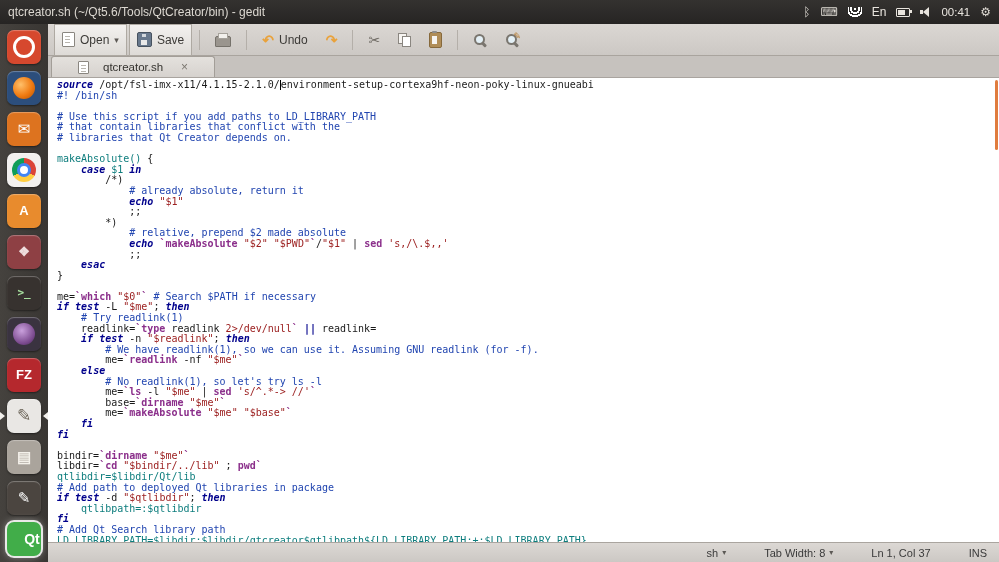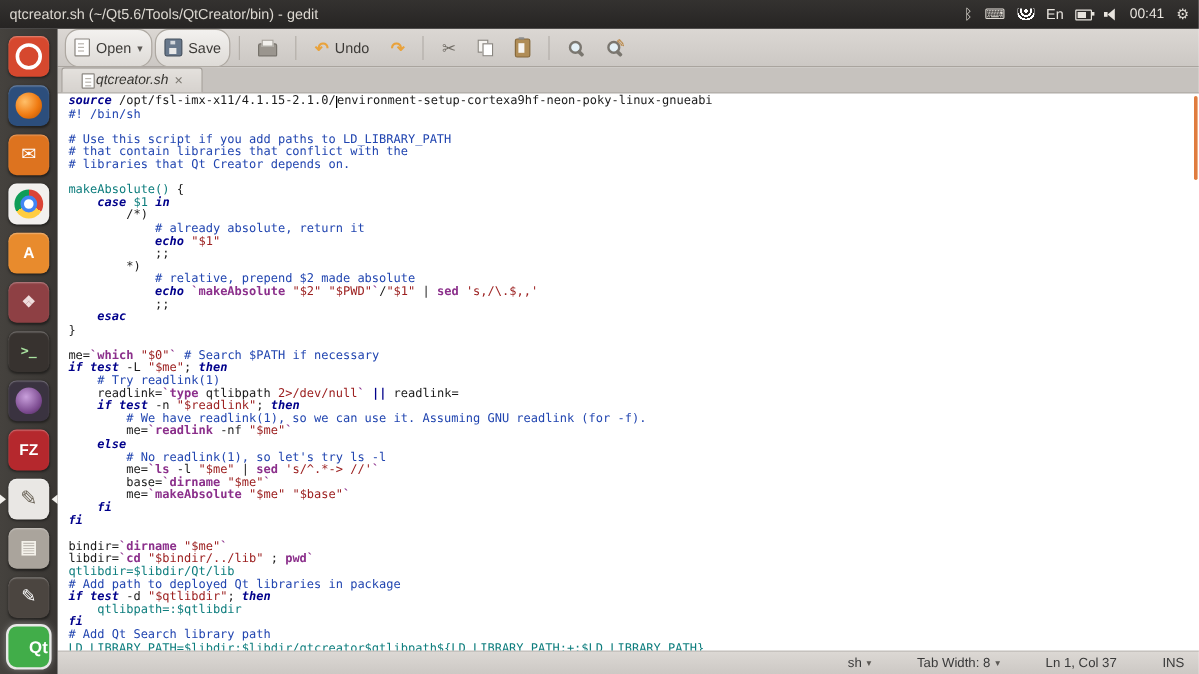--- a/index.html
+++ b/index.html
@@ -56,21 +56,21 @@
   .l-item.focused::after{content:"";position:absolute;right:0;top:50%;transform:translateY(-50%);
     border-top:4px solid transparent;border-bottom:4px solid transparent;border-right:5px solid #f2f0ec;}
   .l-item.highlight .tile{box-shadow:0 0 0 2px rgba(255,255,255,.85),0 0 8px rgba(255,255,255,.6);}
 
   
   #gedit{position:absolute;left:48px;top:24px;right:0;bottom:0;display:flex;flex-direction:column;}
 
   
   #toolbar{height:32px;background:linear-gradient(#dbd7d3,#ccc8c4);border-bottom:1px solid #a9a49e;
     display:flex;align-items:center;padding:0 6px;gap:2px;flex:none;box-sizing:border-box;}
-  .tbtn{display:flex;align-items:center;gap:5px;padding:15px 7px;border-radius:12px;border:1px solid transparent;
+  .tbtn{display:flex;align-items:center;gap:5px;padding:15px 7px;border-radius:0;border:1px solid transparent;
     background:transparent;color:#3c3a37;font-size:12px;font-family:inherit;cursor:default;height:24px;box-sizing:border-box;}
   .tbtn.framed{border:1px solid #aea9a2;background:linear-gradient(#f3f1ef,#dedbd7);}
   .tsep{width:1px;height:20px;background:#b4afa9;margin:0 5px;flex:none;}
   .chev{font-size:9px;color:#5c5955;}
   .gi{font-size:14px;line-height:1;}
   .gi.orange{color:#e9a23b;font-weight:bold;}
   .gi.gray{color:#6f6b64;}
   .i-doc{width:11px;height:13px;background:#fff;border:1px solid #8a8680;border-radius:1px;position:relative;display:inline-block;}
   .i-doc::after{content:"";position:absolute;left:2px;top:3px;width:5px;height:1px;background:#b9b5ae;
     box-shadow:0 3px 0 #b9b5ae,0 6px 0 #b9b5ae;}
@@ -89,22 +89,22 @@
   .i-search{width:14px;height:14px;position:relative;display:inline-block;}
   .i-search::before{content:"";position:absolute;left:1px;top:1px;width:7px;height:7px;border:2px solid #7a766f;
     border-radius:50%;background:#e4f0f6;}
   .i-search::after{content:"";position:absolute;right:0;bottom:1px;width:6px;height:2.5px;background:#7a766f;
     transform:rotate(45deg);border-radius:1px;}
   .i-replace .pencil{position:absolute;right:-2px;top:-2px;font-size:9px;color:#b3772a;}
 
   
   #tabbar{height:21px;background:#c6c2be;border-bottom:1px solid #a9a49f;display:flex;align-items:flex-end;
     padding-left:3px;flex:none;}
-  .tab{display:flex;align-items:center;gap:1px;height:20px;padding:0 16px;background:linear-gradient(#e4e1dd,#d6d2ce);
-    border:1px solid #a39e98;border-bottom:none;border-radius:3px 3px 0 0;font-size:11.5px;color:#35332f;font-style:italic;}
+  .tab{display:flex;align-items:center;gap:14px;height:20px;padding:0 26px;background:linear-gradient(#e4e1dd,#d6d2ce);
+    border:1px solid #a39e98;border-bottom:none;border-radius:3px 3px 0 0;font-size:11.5px;color:#35332f;}
   .tab .i-doc{width:9px;height:11px;}
   .tab-close{color:#7c7871;font-size:12px;margin-left:4px;line-height:1;}
 
   
   #editor{flex:1;background:#fff;position:relative;overflow:hidden;}
   #code{position:absolute;left:0;top:2px;right:0;padding-left:9px;
     font-family:"DejaVu Sans Mono",monospace;}
   .cl{height:10.6px;line-height:10.6px;font-size:10px;white-space:pre;}
   .tok.p{color:#1a1a1a;}
   .tok.c{color:#2145b0;}
@@ -271,21 +271,21 @@
         <div class="cl"><span class="tok p">        *)</span></div>
         <div class="cl"><span class="tok p">            </span><span class="tok c"># relative, prepend $2 made absolute</span></div>
         <div class="cl"><span class="tok p">            </span><span class="tok k">echo</span><span class="tok p"> </span><span class="tok m">`makeAbsolute</span><span class="tok p"> </span><span class="tok s">"$2"</span><span class="tok p"> </span><span class="tok s">"$PWD"</span><span class="tok m">`</span><span class="tok p">/</span><span class="tok s">"$1"</span><span class="tok p"> | </span><span class="tok m">sed</span><span class="tok p"> </span><span class="tok s">'s,/\.$,,'</span></div>
         <div class="cl"><span class="tok p">            ;;</span></div>
         <div class="cl"><span class="tok p">    </span><span class="tok k">esac</span></div>
         <div class="cl"><span class="tok p">}</span></div>
         <div class="cl"></div>
         <div class="cl"><span class="tok p">me=</span><span class="tok m">`which</span><span class="tok p"> </span><span class="tok s">"$0"</span><span class="tok m">`</span><span class="tok p"> </span><span class="tok c"># Search $PATH if necessary</span></div>
         <div class="cl"><span class="tok k">if</span><span class="tok p"> </span><span class="tok k">test</span><span class="tok p"> -L </span><span class="tok s">"$me"</span><span class="tok p">; </span><span class="tok k">then</span></div>
         <div class="cl"><span class="tok p">    </span><span class="tok c"># Try readlink(1)</span></div>
-        <div class="cl"><span class="tok p">    readlink=</span><span class="tok m">`type</span><span class="tok p"> qtlibpath </span><span class="tok s">2&gt;/dev/null</span><span class="tok m">`</span><span class="tok p"> </span><span class="tok k">||</span><span class="tok p"> readlink=</span></div>
+        <div class="cl"><span class="tok p">    readlink=</span><span class="tok m">`type</span><span class="tok p"> readlink </span><span class="tok s">2&gt;/dev/null</span><span class="tok m">`</span><span class="tok p"> </span><span class="tok k">||</span><span class="tok p"> readlink=</span></div>
         <div class="cl"><span class="tok p">    </span><span class="tok k">if</span><span class="tok p"> </span><span class="tok k">test</span><span class="tok p"> -n </span><span class="tok s">"$readlink"</span><span class="tok p">; </span><span class="tok k">then</span></div>
         <div class="cl"><span class="tok p">        </span><span class="tok c"># We have readlink(1), so we can use it. Assuming GNU readlink (for -f).</span></div>
         <div class="cl"><span class="tok p">        me=</span><span class="tok m">`readlink</span><span class="tok p"> -nf </span><span class="tok s">"$me"</span><span class="tok m">`</span></div>
         <div class="cl"><span class="tok p">    </span><span class="tok k">else</span></div>
         <div class="cl"><span class="tok p">        </span><span class="tok c"># No readlink(1), so let's try ls -l</span></div>
         <div class="cl"><span class="tok p">        me=</span><span class="tok m">`ls</span><span class="tok p"> -l </span><span class="tok s">"$me"</span><span class="tok p"> | </span><span class="tok m">sed</span><span class="tok p"> </span><span class="tok s">'s/^.*-&gt; //'</span><span class="tok m">`</span></div>
         <div class="cl"><span class="tok p">        base=</span><span class="tok m">`dirname</span><span class="tok p"> </span><span class="tok s">"$me"</span><span class="tok m">`</span></div>
         <div class="cl"><span class="tok p">        me=</span><span class="tok m">`makeAbsolute</span><span class="tok p"> </span><span class="tok s">"$me"</span><span class="tok p"> </span><span class="tok s">"$base"</span><span class="tok m">`</span></div>
         <div class="cl"><span class="tok p">    </span><span class="tok k">fi</span></div>
         <div class="cl"><span class="tok k">fi</span></div>

